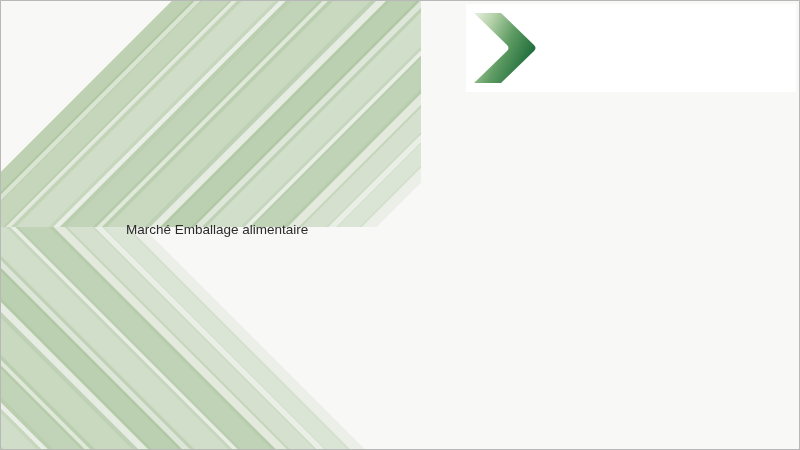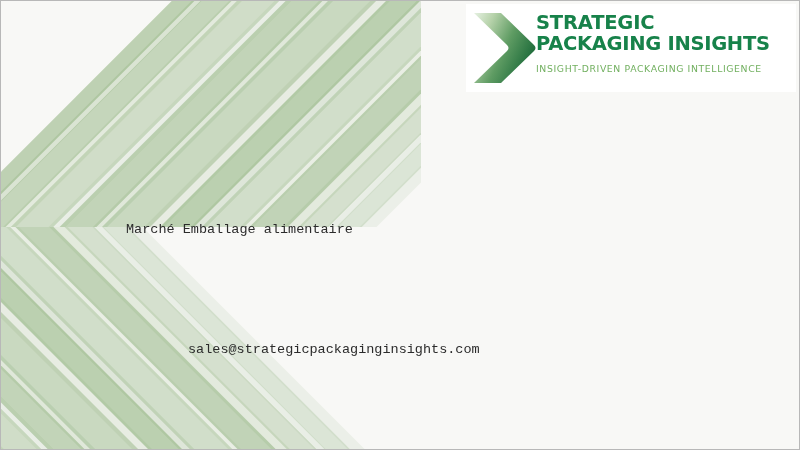--- a/index.html
+++ b/index.html
@@ -99,21 +99,21 @@
     font-family: "DejaVu Sans", "Liberation Sans", sans-serif;
     font-size: 9.3px;
     letter-spacing: 0.62px;
     color: #72b060;
     white-space: nowrap;
   }
 
   
   .body-line {
     position: absolute;
-    font-family: Liberation Mono, monospace;
+    font-family: Liberation Sans, sans-serif;
     font-size: 13.5px;
     color: #2b2b2b;
     white-space: nowrap;
   }
   #line-title   { left: 125px; top: 221px; }
   #line-sub     { left: 125px; top: 277px; }
   #line-email   { left: 187px; top: 341px; }
 </style>
 </head>
 <body>
@@ -176,26 +176,20 @@
             <stop offset="0%" stop-color="#e6f1e2"></stop>
             <stop offset="26%" stop-color="#b6d2aa"></stop>
             <stop offset="60%" stop-color="#5f9c63"></stop>
             <stop offset="100%" stop-color="#1d6b3a"></stop>
           </linearGradient>
         </defs>
         <path d="M3,3 L30,3 L63,35 Q66,38 63,41 L30,73 L3,73 L36,41 Q39,38 36,35 Z" fill="url(#chevGrad)"></path>
       </svg>
     </div>
 
-    <div id="logo-text">
-      <div class="logo-line l1">STRATEGIC</div>
-      <div class="logo-line l2">PACKAGING INSIGHTS</div>
-      <div id="logo-tagline">INSIGHT-DRIVEN PACKAGING INTELLIGENCE</div>
-    </div>
 
   </div>
 
   <div class="body-line" id="line-title">Marché Emballage alimentaire</div>
 
 
-  <div class="body-line" id="line-email">sales@strategicpackaginginsights.com</div>
 
 </div>
 
 </body></html>

